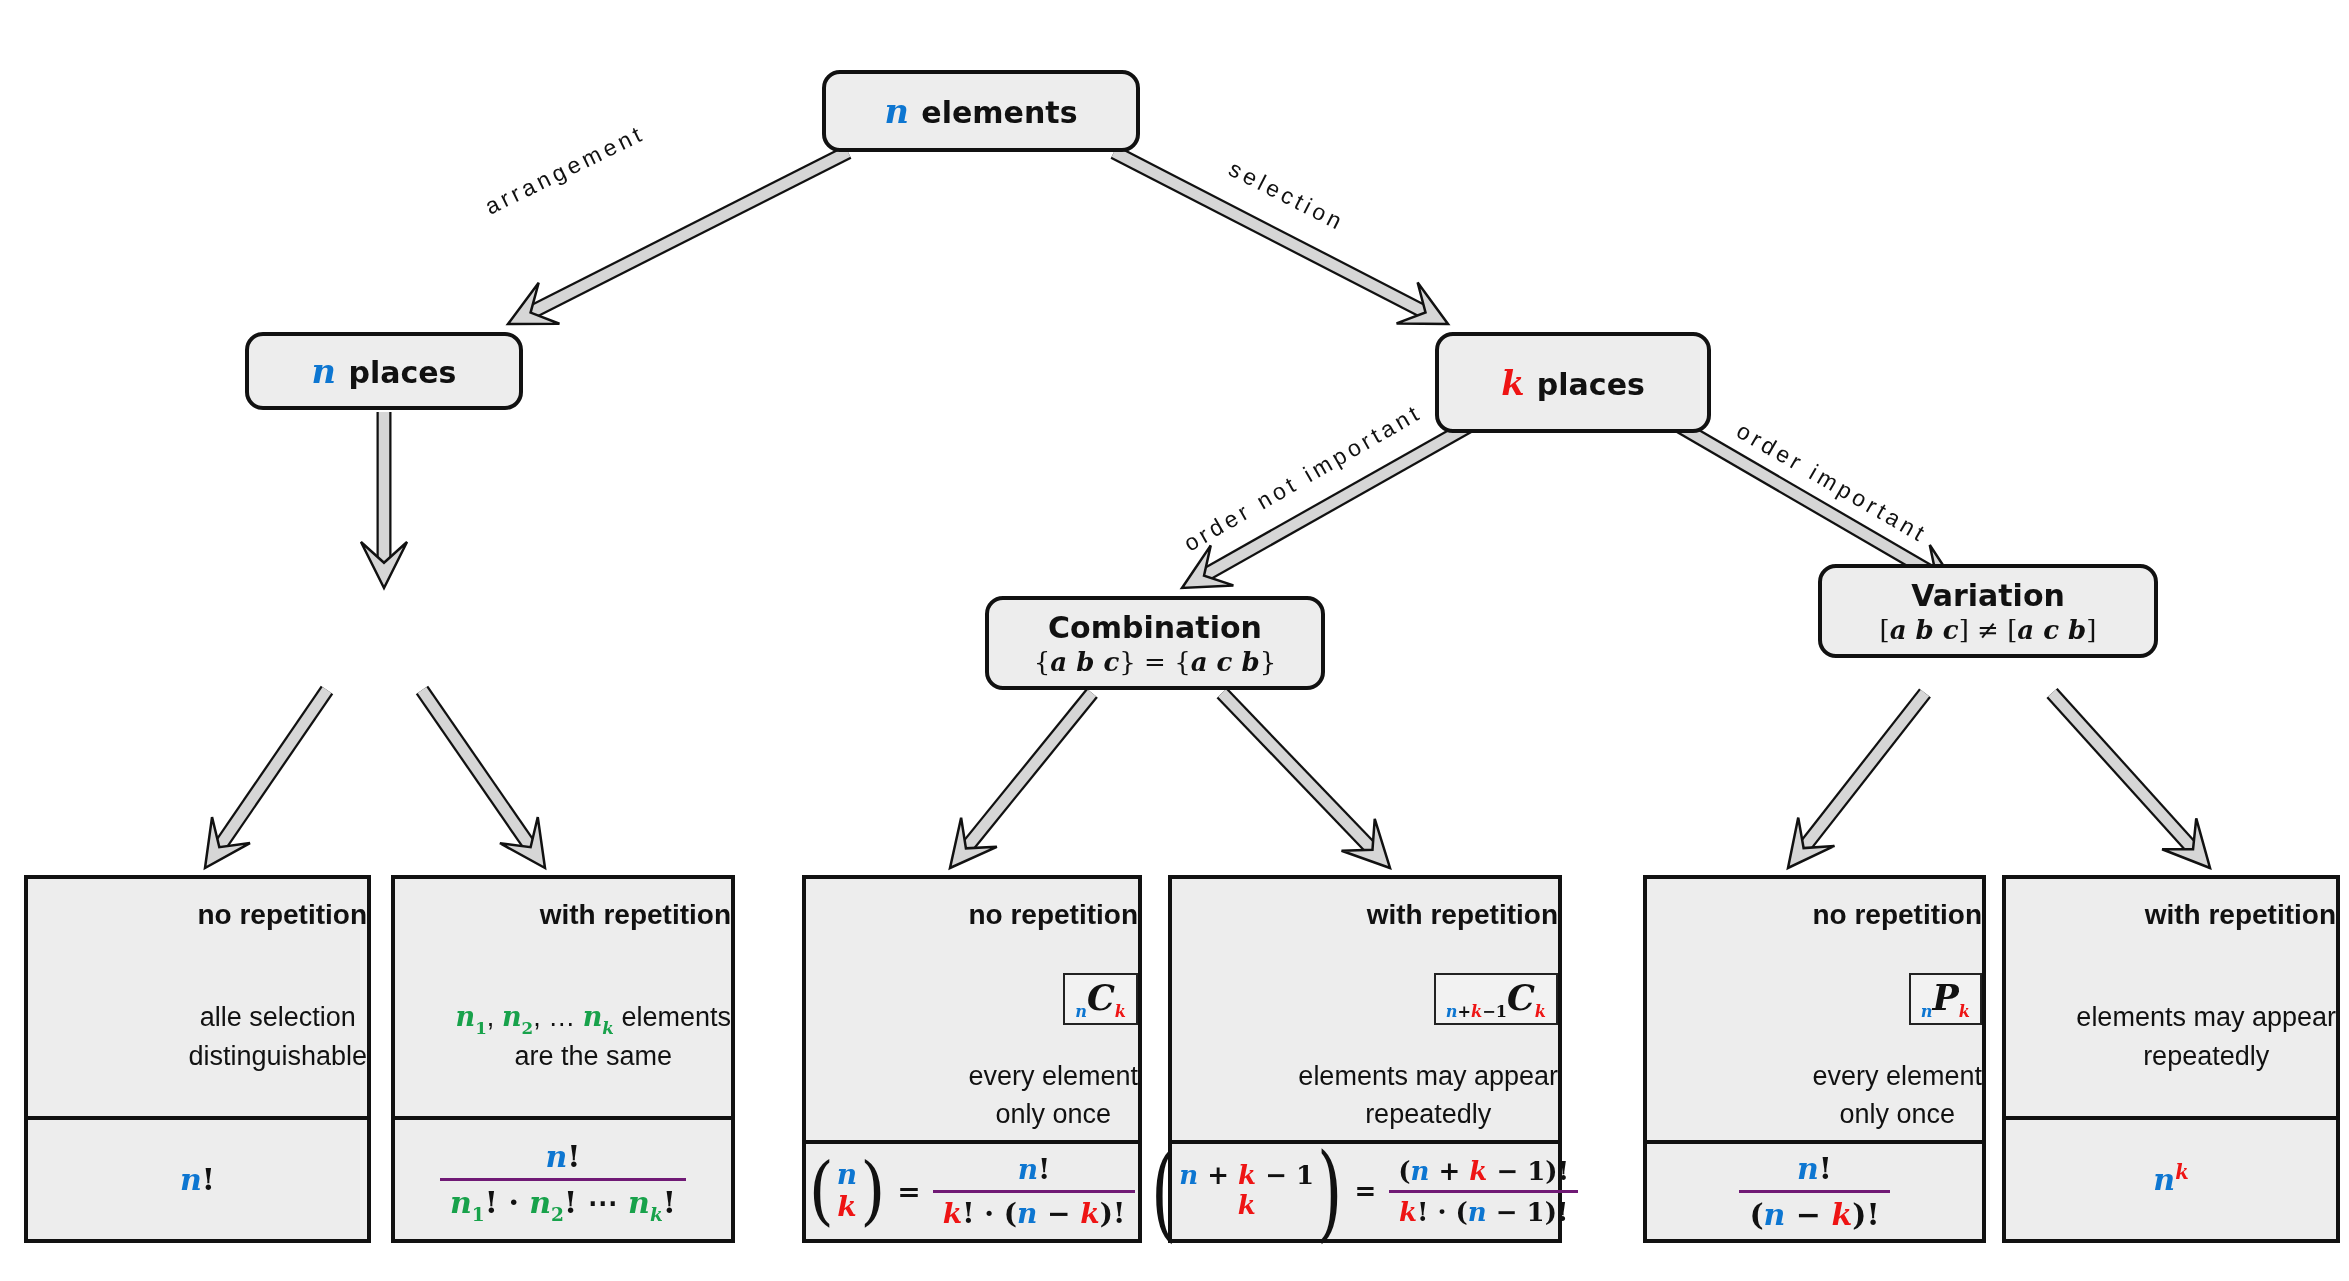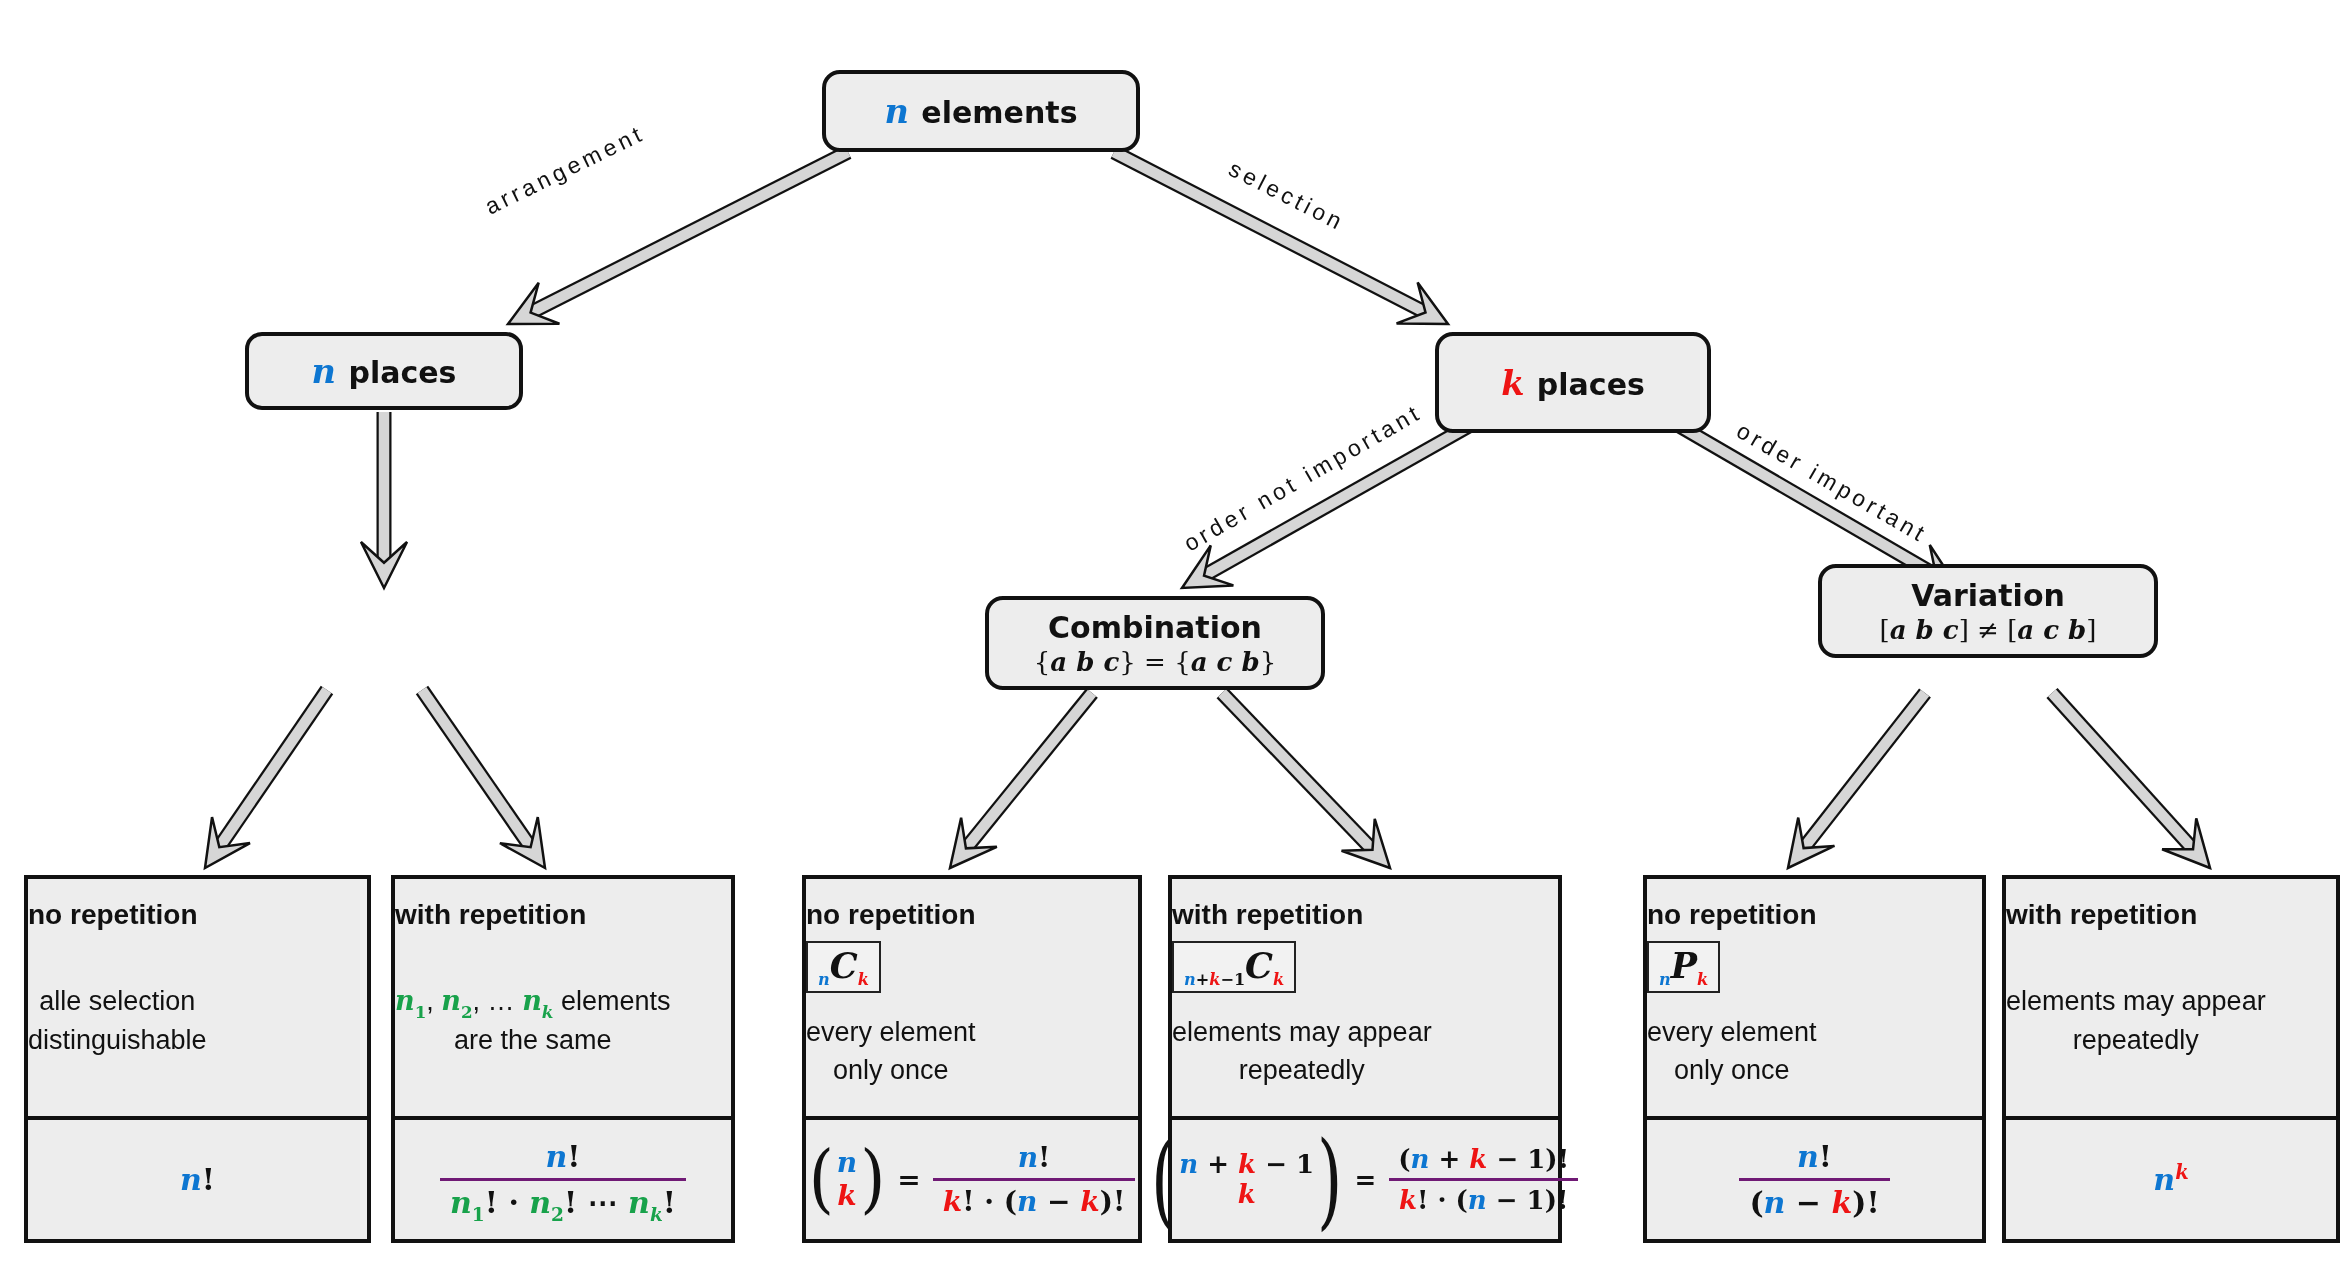--- a/index.html
+++ b/index.html
@@ -8,31 +8,31 @@
   #arrows{position:absolute;left:0;top:0;}
 
   
   .node{position:absolute;background:var(--fill);border:4px solid #111;border-radius:18px;
         display:flex;flex-direction:column;align-items:center;justify-content:center;
         box-sizing:border-box;text-align:center;}
   .node-title{font-family:"DejaVu Sans",sans-serif;font-weight:700;font-size:30px;white-space:nowrap;}
   .node-sub{font-family:"DejaVu Serif",serif;font-weight:400;font-size:26px;margin-top:2px;white-space:nowrap;}
 
   #root-node   {left:822px; top:70px;  width:318px;height:82px;}
-  #nplaces-node{left:245px; top:332px; width:278px;height:78px;border-radius:17px;}
+  #nplaces-node{left:245px; top:332px; width:278px;height:78px;}
   #kplaces-node{left:1435px;top:332px; width:276px;height:101px;}
   #perm-node   {left:215px; top:595px; width:338px;height:92px;}
   #comb-node   {left:985px; top:596px; width:340px;height:94px;}
   #vari-node   {left:1818px;top:564px; width:340px;height:94px;}
 
   
   .leaf{position:absolute;top:875px;height:368px;background:var(--fill);border:4px solid #111;
         box-sizing:border-box;display:flex;flex-direction:column;}
-  .leaf-content{flex:0 0 241px;display:flex;flex-direction:column;align-items:flex-start;
-                border-bottom:4px solid #111;box-sizing:border-box;}
+  .leaf-content{flex:0 0 241px;display:flex;flex-direction:column;align-items:flex-end;
+                border-bottom:4px solid #111;box-sizing:border-box;gap:32px;}
   .leaf-header{margin-top:20px;font-weight:700;font-size:28px;}
   .badge{margin-top:10px;border:2px solid #222;background:#f2f2f2;padding:1px 10px 3px 10px;
          font-family:"DejaVu Serif",serif;font-weight:700;font-size:26px;line-height:1.25;}
   .leaf-desc{flex:1;display:flex;flex-direction:column;justify-content:center;
              font-size:27px;line-height:1.42;text-align:center;margin-bottom:6px;}
   .leaf-formula{flex:1;display:flex;align-items:center;justify-content:center;
                 font-family:"DejaVu Serif",serif;font-weight:700;font-size:30px;gap:10px;}
 
   #leaf1{left:24px;  width:347px;}
   #leaf2{left:391px; width:344px;}

